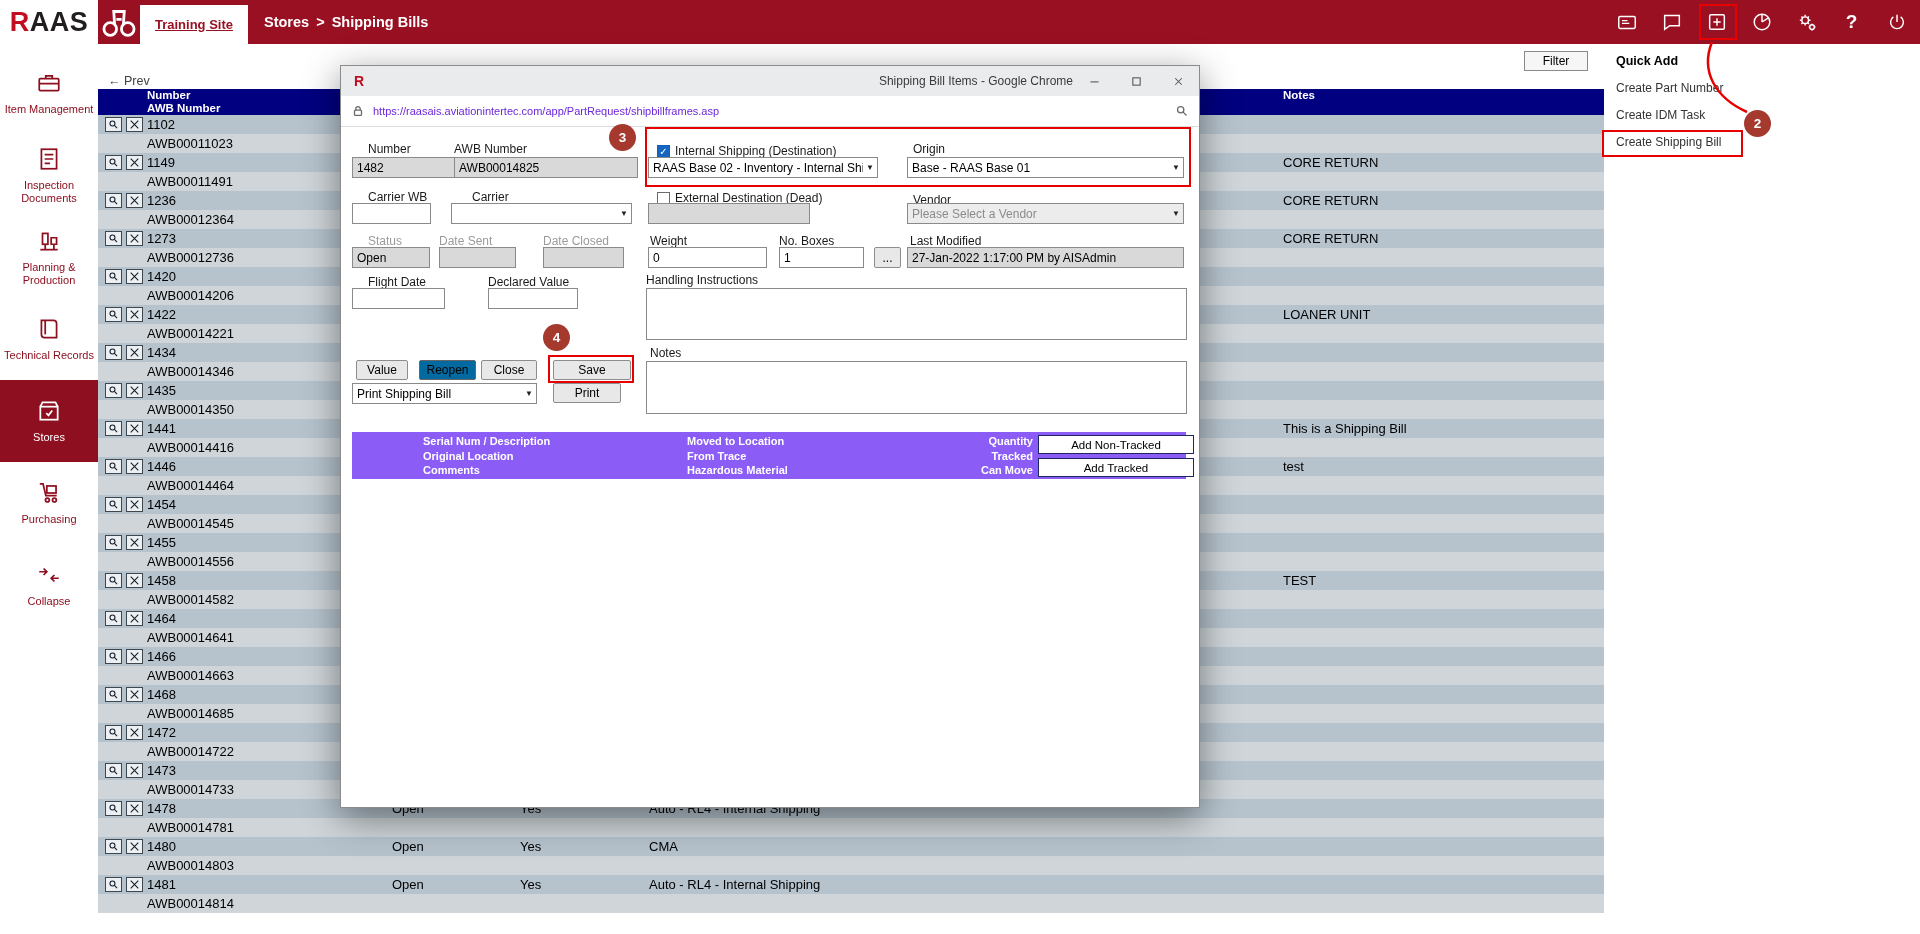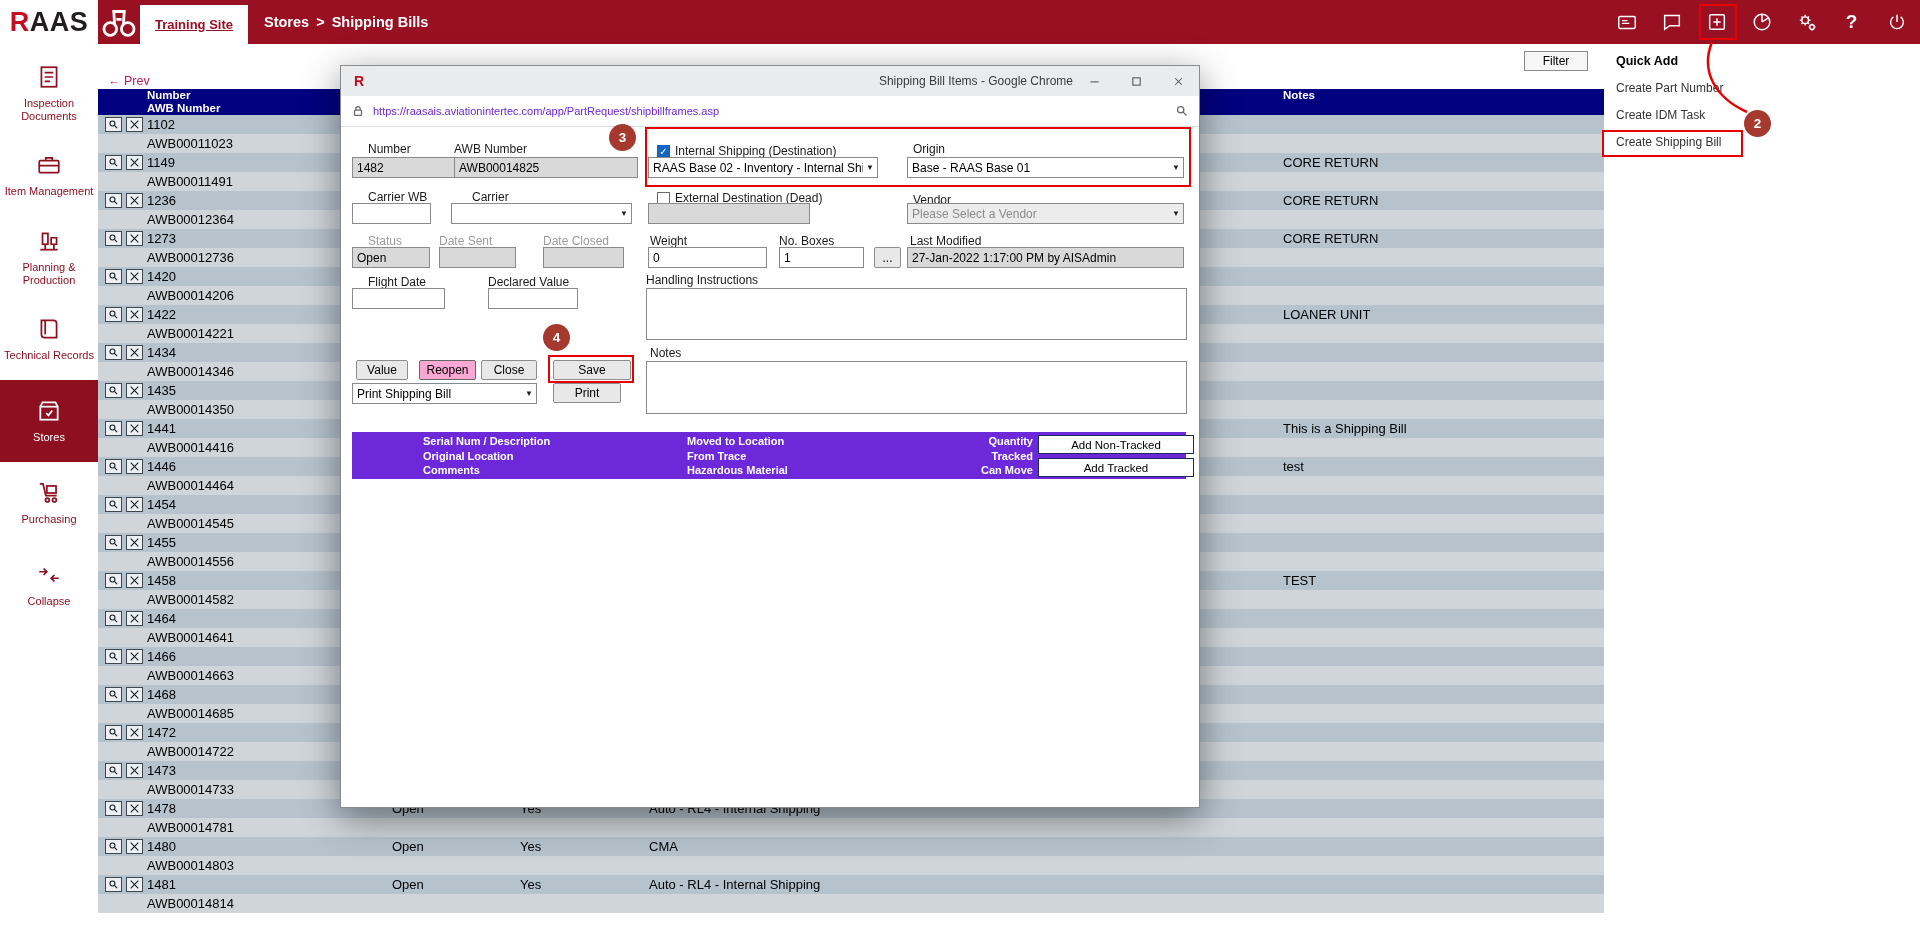--- a/index.html
+++ b/index.html
@@ -26,21 +26,21 @@
 
   
   .sidebar { position:absolute; left:0; top:44px; width:98px; bottom:0; background:#fff; z-index:4; padding-top:8px; }
   .side-item { height:82px; display:flex; flex-direction:column; align-items:center; justify-content:center; gap:7px;
                color:#8e1020; font-size:11px; line-height:12.5px; text-align:center; padding:4px 3px; cursor:pointer; }
   .side-item svg { width:26px; height:26px; stroke:currentColor; fill:none; stroke-width:1.6; }
   .side-item.active { background:#8e1020; color:#fff; }
 
   
   .list-area { position:absolute; left:98px; top:44px; width:1506px; bottom:0; background:#fff; }
-  .prev-link { position:absolute; left:10px; top:30px; font-size:12.5px; color:#be185d; cursor:pointer; }
+  .prev-link { position:absolute; left:10px; top:30px; font-size:12.5px; color:#404040; cursor:pointer; }
   .filter-btn { position:absolute; right:16px; top:7px; width:64px; height:20px; background:#f6f6f6;
                 border:1px solid #8a8a8a; font-size:12px; display:flex; align-items:center; justify-content:center; cursor:pointer; }
   .tbl-header { position:absolute; left:0; top:45px; width:1506px; height:26px; background:#010080; color:#fff;
                 font-size:11.5px; font-weight:bold; }
   .tbl-header .h-number { position:absolute; left:49px; top:0; line-height:13px; }
   .tbl-header .h-notes  { position:absolute; left:1185px; top:0; line-height:13px; }
   .rows { position:absolute; left:0; top:71px; width:1506px; }
   .record .rline { display:flex; align-items:center; height:19px; font-size:13px; }
   .record .l1 { background:#b6c3cd; }
   .record .l2 { background:#cfd5d9; }
@@ -81,21 +81,21 @@
          display:flex; align-items:center; padding:0 4px; white-space:nowrap; overflow:hidden; }
   .inp.ro { background:#d9d9d9; }
   .sel { position:absolute; height:21px; border:1px solid #8a8a8a; background:#fff; font-size:12px;
          display:flex; align-items:center; padding:0 3px 0 4px; cursor:pointer; }
   .sel .v { flex:1; white-space:nowrap; overflow:hidden; }
   .sel .ar { font-size:8px; color:#222; margin-left:3px; }
   .sel.dis { background:#ececec; color:#8b8b8b; cursor:default; }
   .ta { position:absolute; border:1px solid #8a8a8a; background:#fff; }
   .btn { position:absolute; height:20px; background:#e8e8e8; border:1px solid #8d8d8d; border-radius:2px;
          font-size:12px; display:flex; align-items:center; justify-content:center; cursor:pointer; }
-  .btn.pressed { background:#f9a8d4; border-color:#666; }
+  .btn.pressed { background:#0369a1; border-color:#666; }
   .chk { position:absolute; width:13px; height:13px; border:1px solid #6b6b6b; background:#fff; cursor:pointer; }
   .chk.on { background:#1665c0; border-color:#1160ba; color:#fff; font-size:10px;
             display:flex; align-items:center; justify-content:center; }
 
   #f-num-l{left:27px;top:76px} #f-awb-l{left:113px;top:76px}
   #f-chk-int{left:316px;top:79px} #f-int-l{left:334px;top:78px} #f-origin-l{left:572px;top:76px}
   #f-num{left:11px;top:91px;width:107px} #f-awb{left:113px;top:91px;width:184px}
   #f-dest{left:307px;top:91px;width:230px} #f-origin{left:566px;top:91px;width:277px}
   #f-cwb-l{left:27px;top:124px} #f-car-l{left:131px;top:124px}
   #f-chk-ext{left:316px;top:126px} #f-ext-l{left:334px;top:125px} #f-vendor-l{left:572px;top:127px}
@@ -107,21 +107,21 @@
   #f-weight{left:307px;top:181px;width:119px} #f-boxes{left:438px;top:181px;width:85px}
   #f-dots{left:533px;top:181px;width:27px;height:21px} #f-lastmod{left:566px;top:181px;width:277px}
   #f-flight-l{left:27px;top:209px} #f-decl-l{left:147px;top:209px} #f-hand-l{left:305px;top:207px}
   #f-flight{left:11px;top:222px;width:93px} #f-decl{left:147px;top:222px;width:90px}
   #f-hand{left:305px;top:222px;width:541px;height:52px}
   #f-notes-l{left:309px;top:280px} #f-notes{left:305px;top:295px;width:541px;height:53px}
   #b-send{left:15px;top:294px;width:52px} #b-reopen{left:78px;top:294px;width:57px}
   #b-close{left:140px;top:294px;width:56px} #b-save{left:212px;top:294px;width:78px}
   #f-print-sel{left:11px;top:317px;width:185px} #b-print{left:212px;top:317px;width:68px}
 
-  .grid-head { position:absolute; left:11px; top:366px; width:834px; height:47px; background:#6d28d9;
+  .grid-head { position:absolute; left:11px; top:366px; width:834px; height:47px; background:#8b5cf6;
                color:#fff; font-size:11px; font-weight:bold; }
   .gh-col { position:absolute; top:2px; line-height:14.5px; white-space:nowrap; }
   #gh-c1{left:71px} #gh-c2{left:335px} #gh-c3{right:153px;text-align:right}
   .gh-btns { position:absolute; right:-8px; top:3px; display:flex; flex-direction:column; gap:4px; }
   .gh-btn { width:156px; height:19px; background:#fff; border:1px solid #1d2766; color:#000; font-weight:normal;
             font-size:11.5px; display:flex; align-items:center; justify-content:center; cursor:pointer; }
 
   
   .ann-box { position:absolute; border:2px solid #e60000; z-index:30; pointer-events:none; }
   #ann-box-plus{left:1699px;top:4px;width:38px;height:36px}
@@ -196,31 +196,31 @@
           <path d="M12 4v8"></path>
           <path d="M8 6.5a7 7 0 1 0 8 0"></path>
         </svg>
     </div>
   </div>
 </div>
 
 <div class="sidebar">
   <div class="side-item">
     <svg viewBox="0 0 24 24">
+        <rect x="3" y="8" width="18" height="11" rx="1"></rect>
+        <path d="M9 8V5.5h6V8M3 12.5h18"></path>
+      </svg>
+    <span>Item Management</span>
+  </div>
+  <div class="side-item">
+    <svg viewBox="0 0 24 24">
         <rect x="5" y="3" width="14" height="18"></rect>
         <path d="M8 8h8M8 12h8M8 16h5"></path>
       </svg>
     <span>Inspection Documents</span>
-  </div>
-  <div class="side-item">
-    <svg viewBox="0 0 24 24">
-        <rect x="3" y="8" width="18" height="11" rx="1"></rect>
-        <path d="M9 8V5.5h6V8M3 12.5h18"></path>
-      </svg>
-    <span>Item Management</span>
   </div>
   <div class="side-item">
     <svg viewBox="0 0 24 24">
         <path d="M4 20h16"></path>
         <rect x="6" y="5" width="5" height="10"></rect>
         <path d="M14 9h5v6h-5zM8.5 15v5M16.5 15v5"></path>
       </svg>
     <span>Planning &amp; Production</span>
   </div>
   <div class="side-item">

